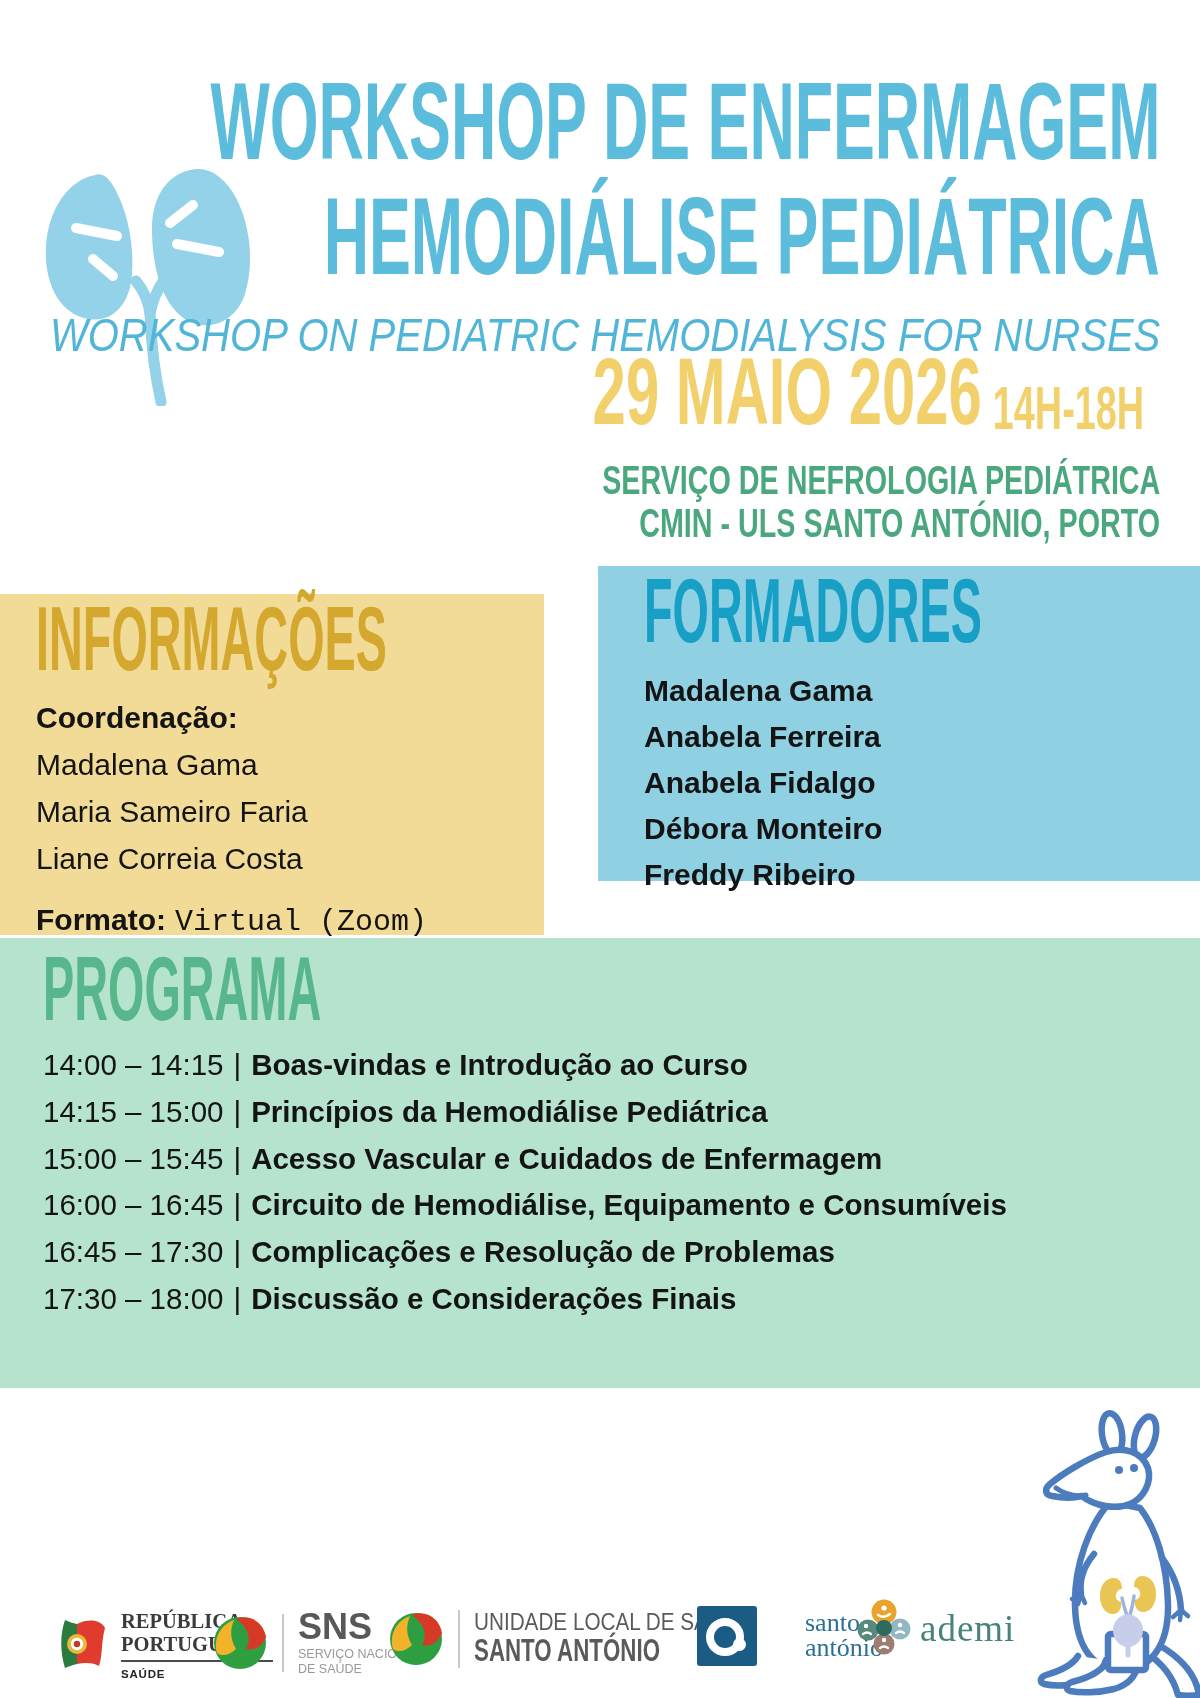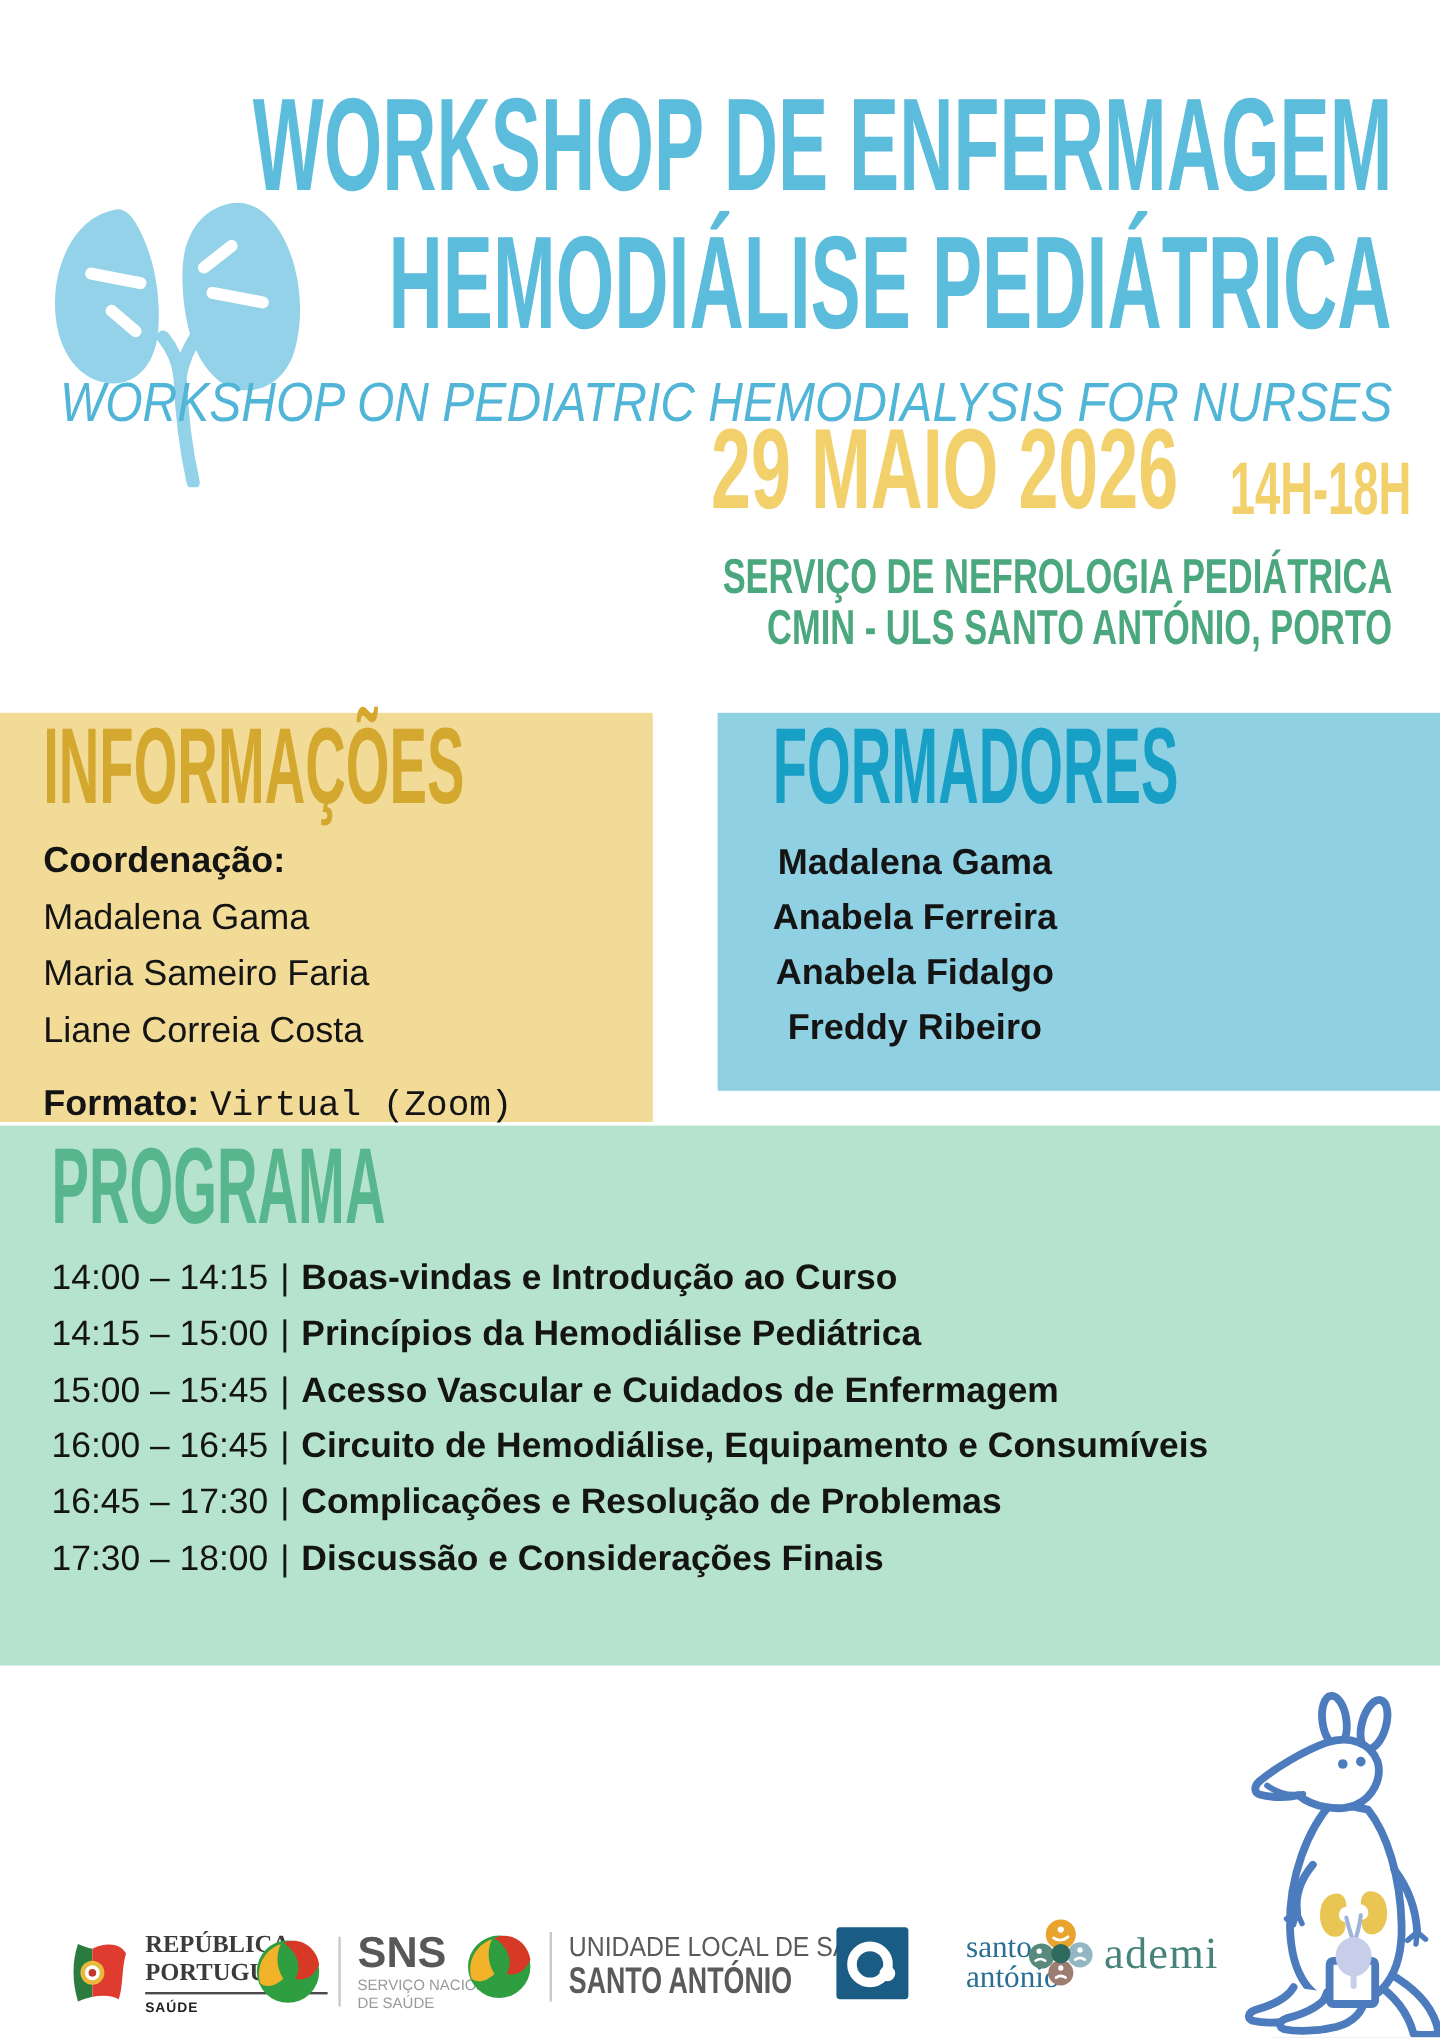--- a/index.html
+++ b/index.html
@@ -15,29 +15,29 @@
   .o-right{transform-origin:100% 50%;}
   .o-left{transform-origin:0 50%;}
 
   
   .title-line{right:40px;font-weight:700;font-size:110px;line-height:1;color:#5cbcdb;}
   .t1{top:66px;} .t2{top:181px;}
   .subtitle{right:40px;top:308px;font-style:italic;font-weight:500;font-size:46px;color:#50b5d6;}
   .subtitle .cond{--sx:.87;}
   .date{right:218px;top:344px;font-weight:700;font-size:95px;line-height:1;color:#f2d06b;text-align:center;}
   .date .cond{--sx:.63;}
-  .time{right:24px;top:377px;font-weight:700;font-size:62px;line-height:1;color:#f2d06b;}
+  .time{right:56px;top:377px;font-weight:700;font-size:62px;line-height:1;color:#f2d06b;}
   .time .cond{--sx:.61;}
   .loc{right:40px;font-weight:700;font-size:41px;line-height:1;color:#4ba87e;}
   .loc .cond{--sx:.7;}
   .loc1{top:460px;} .loc2{top:503px;text-align:center;}
 
   
   .block-yellow{left:0;top:594px;width:544px;height:341px;background:#f1db96;}
-  .block-blue{left:598px;top:594px;width:602px;height:315px;background:#8fd0e3;text-align:center;}
+  .block-blue{left:598px;top:566px;width:602px;height:315px;background:#8fd0e3;}
   .block-green{left:0;top:938px;width:1200px;height:450px;background:#b5e3ce;}
   .block-h{position:absolute;top:-4px;font-weight:700;font-size:90px;line-height:1.1;white-space:nowrap;}
   .block-h .cond{--sx:.52;}
   .h-gold{color:#d4a72e;left:36px;}
   .h-teal{color:#189fc6;left:46px;}
   .h-green{color:#57b68c;left:43px;top:2px;}
   .block-body{position:absolute;top:100px;left:36px;font-size:30px;line-height:47px;}
   .block-body .bold{font-weight:700;}
   .format-line{margin-top:14px;}
   .format-line .val{margin-left:9px;font-family:Liberation Mono, monospace;}
@@ -129,20 +129,21 @@
   </div>
 
   <div class="abs block-blue">
     <div class="block-h h-teal">
       <span class="cond o-left">FORMADORES</span>
     </div>
     <div class="trainers">
       <div>Madalena Gama</div>
       <div>Anabela Ferreira</div>
       <div>Anabela Fidalgo</div>
+      <div>Débora Monteiro</div>
       <div>Freddy Ribeiro</div>
     </div>
   </div>
 
   <div class="abs block-green">
     <div class="block-h h-green">
       <span class="cond o-left">PROGRAMA</span>
     </div>
     <div class="prog-list">
       <div>

